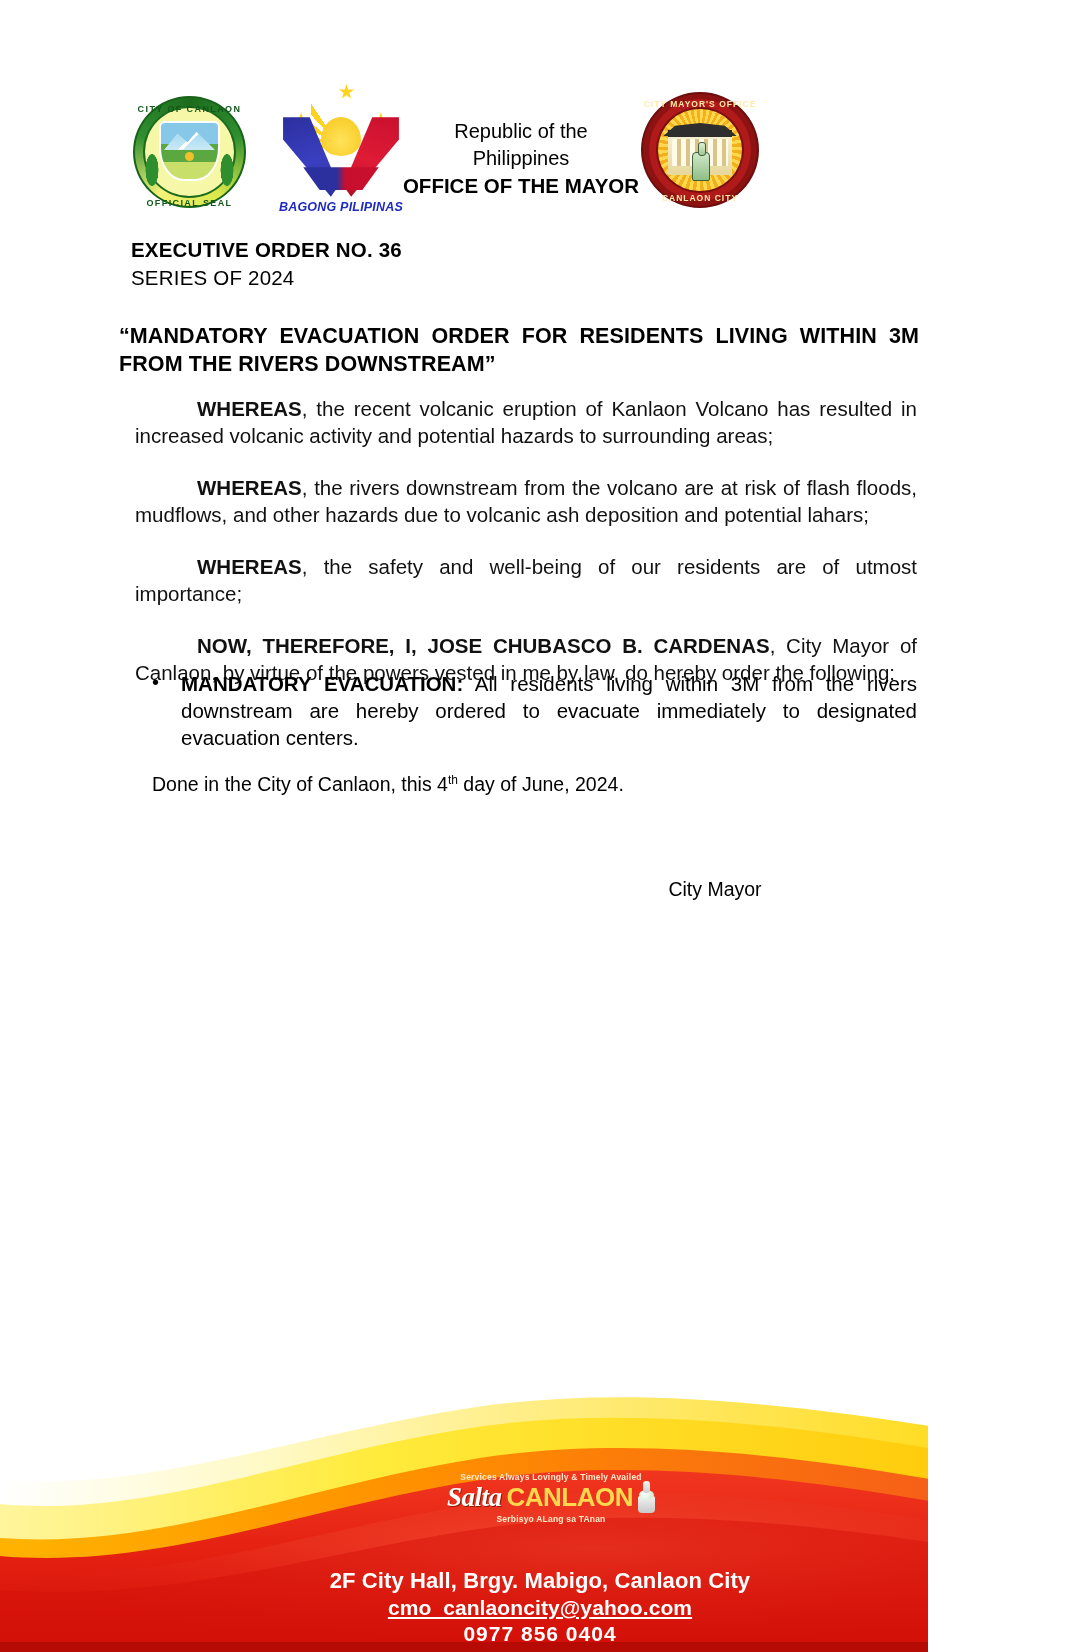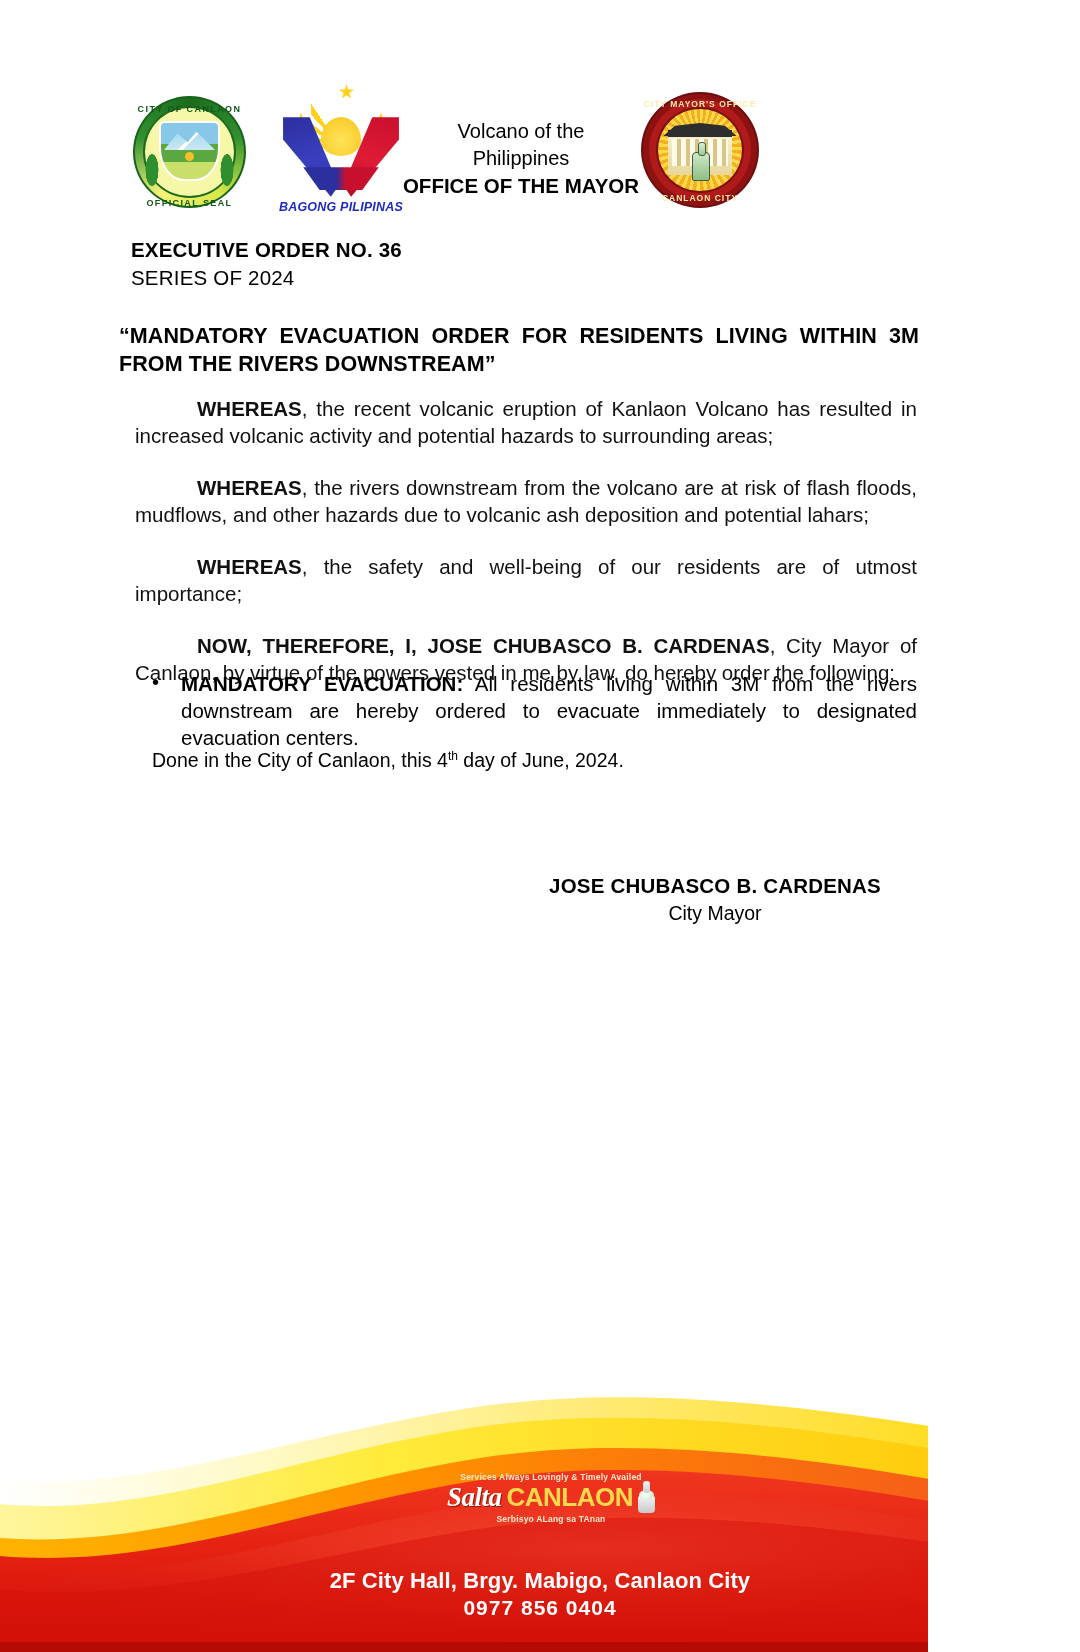--- a/index.html
+++ b/index.html
@@ -284,21 +284,21 @@
   }
   .bullet-wrap li:before {
     content: "\2022";
     position: absolute;
     left: 33px; top: -1px;
     font-size: 20px;
   }
 
   .done-line {
     position: absolute;
-    left: 152px; top: 748px;
+    left: 152px; top: 772px;
     font-family: "Liberation Sans", sans-serif;
     font-size: 19.5px;
     line-height: 1.3;
   }
   .done-line sup {
     font-size: 12px;
     vertical-align: super;
   }
 
   .sign-block {
@@ -454,21 +454,21 @@
     <div class="star s3"></div>
     <div class="vshape">
       <div class="vblue"></div>
       <div class="vred"></div>
     </div>
     <div class="cap"></div>
     <div class="caption">BAGONG PILIPINAS</div>
   </div>
 
   <div class="header-title">
-    <div class="l1">Volcano of the</div>
+    <div class="l1">Republic of the</div>
     <div class="l2">Philippines</div>
     <div class="l3">OFFICE OF THE MAYOR</div>
   </div>
 
   <div class="seal-mayor">
     <div class="ring"></div>
     <div class="inner">
       <div class="hall"></div>
       <div class="cols"></div>
       <div class="roof"></div>
@@ -497,21 +497,20 @@
 
   <div class="bullet-wrap">
     <ul>
       <li><b>MANDATORY EVACUATION:</b><span> All residents living within 3M from the rivers downstream are hereby ordered to evacuate immediately to designated evacuation centers.</span></li>
     </ul>
   </div>
 
   <div class="done-line"><span>Done in the City of Canlaon, this 4</span><sup>th</sup><span> day of June, 2024.</span></div>
 
   <div class="sign-block">
-    <div class="sign-name">JOSE CHUBASCO B. CARDENAS</div>
     <div class="sign-title">City Mayor</div>
   </div>
 </div>
 
 <div class="footer">
   <svg width="1080" height="310" viewBox="0 0 1080 310">
     <defs>
       <linearGradient id="gRed" x1="0" y1="0" x2="0" y2="1">
         <stop offset="0%" stop-color="#f0361f"></stop>
         <stop offset="45%" stop-color="#e52112"></stop>
@@ -556,15 +555,16 @@
         <span class="cupbody"></span>
         <span class="scoop"></span>
         <span class="finger"></span>
       </span>
     </div>
     <div class="brand-tag-bot">Serbisyo ALang sa TAnan</div>
   </div>
 
   <div class="footer-contact">
     <div class="contact-addr">2F City Hall, Brgy. Mabigo, Canlaon City</div>
+    <div class="contact-email">cmo_canlaoncity@yahoo.com</div>
     <div class="contact-phone">0977 856 0404</div>
   </div>
 </div>
 
 </body></html>

